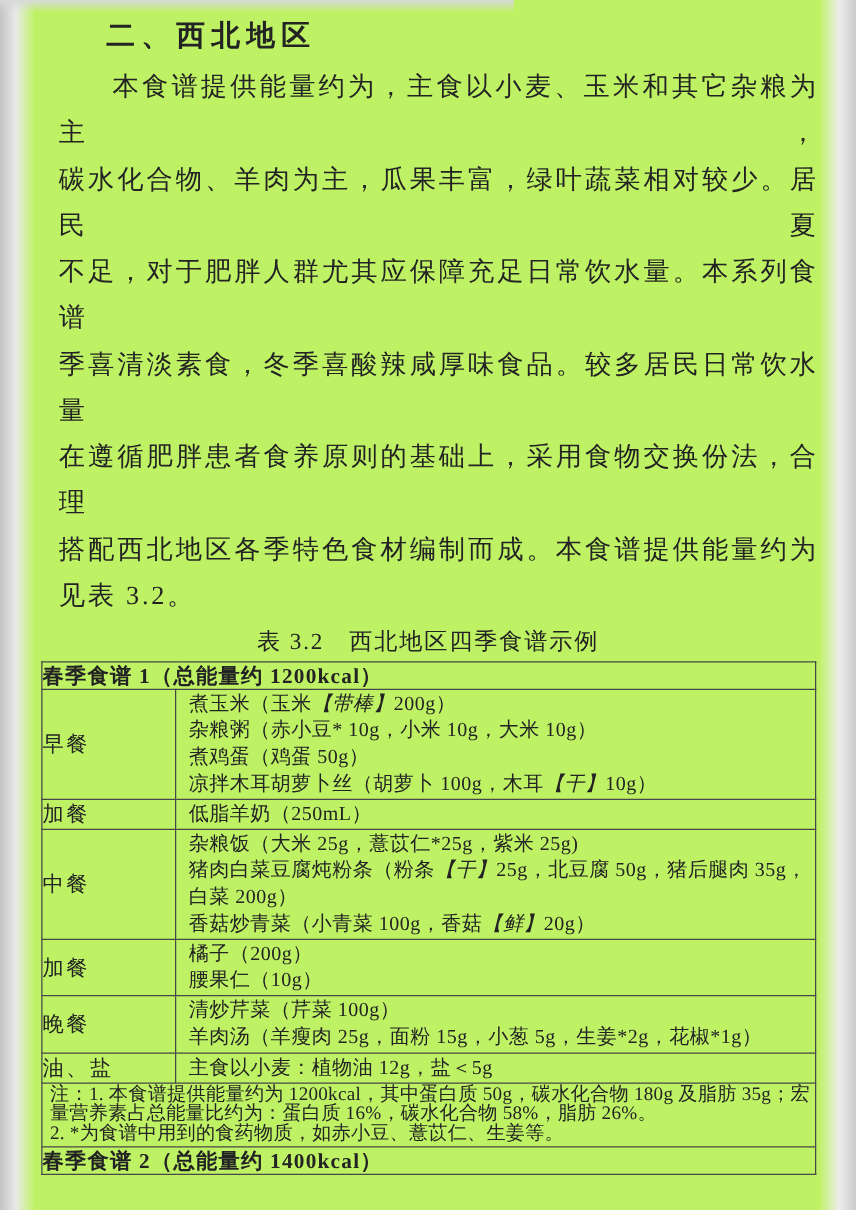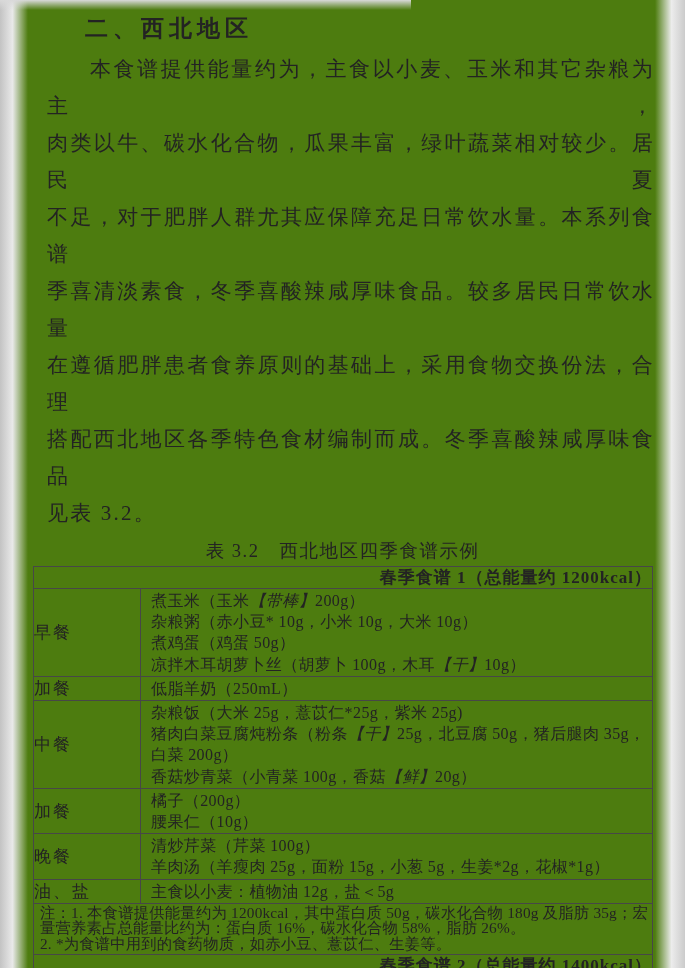--- a/index.html
+++ b/index.html
@@ -1,21 +1,21 @@
 <!DOCTYPE html>
 <html><head>
 <meta charset="utf-8">
 <style>
   * { margin:0; padding:0; box-sizing:border-box; }
   html,body { width:685px; height:968px; }
   body {
     font-family:"Liberation Serif","DejaVu Serif",serif;
     background:#ffffff; color:#232323; overflow:hidden; position:relative;
   }
-  .page { position:absolute; inset:0; background:#4d7c0f; }
+  .page { position:absolute; inset:0; background:#bef264; }
   .edge { position:absolute; pointer-events:none; }
   .edge-left  { left:0; top:0; bottom:0; width:28px;
     background:linear-gradient(to right,#c3c3c3 0,#e9e9e9 45%,rgba(255,255,255,0) 100%); }
   .edge-right { right:0; top:0; bottom:0; width:30px;
     background:linear-gradient(to left,#cbcbcb 0,#ececec 45%,rgba(255,255,255,0) 100%); }
   .edge-top   { left:0; top:0; width:60%; height:10px;
     background:linear-gradient(to bottom,#d9d9d9 0,rgba(255,255,255,0) 100%); }
   .content { position:absolute; left:0; top:0; width:685px; padding-top:13px; }
 
   .heading { margin-left:85px; font-size:23px; font-weight:bold; letter-spacing:5px; line-height:32px; }
@@ -24,21 +24,21 @@
   .pline { font-size:21px; line-height:37px; letter-spacing:2.2px;
            text-align:justify; text-align-last:justify; white-space:normal; }
   .pline.indent { text-indent:43px; }
   .pline.last { text-align:right; text-align-last:left; }
 
   .caption { margin-top:7px; text-align:center; font-size:18.5px; line-height:25px; letter-spacing:1.5px; }
 
   table.recipe { margin:2px 0 0 33px; width:620px; border-collapse:collapse; table-layout:fixed; }
   table.recipe col.c1 { width:107px; }
   table.recipe td { border:1px solid #474747; vertical-align:middle; }
-  tr.header-row td { text-align:right; font-weight:bold; font-size:17px;
+  tr.header-row td { text-align:left; font-weight:bold; font-size:17px;
                      line-height:21px; letter-spacing:1px; padding:0; }
   td.label { font-size:17px; letter-spacing:2px; }
   td.content-cell { padding:1px 6px 1px 10px; }
   .dish-line { font-size:16px; line-height:21.2px; letter-spacing:0.4px; white-space:nowrap; overflow:visible;font-family:Liberation Serif, serif; }
   .dish-line.wrap { white-space:normal; }
   .kai { font-style:italic; }
   td.note-cell { padding:1px 4px 2px 6px; }
   .note-line { font-size:15.3px; line-height:15.6px; letter-spacing:0.2px; text-align:justify; }
 </style>
 </head>
@@ -47,25 +47,25 @@
 <div class="page">
   <div class="edge edge-left"></div>
   <div class="edge edge-right"></div>
   <div class="edge edge-top"></div>
 
   <div class="content">
     <div class="heading">二、西北地区</div>
 
     <div class="para">
       <div class="pline indent">本食谱提供能量约为，主食以小麦、玉米和其它杂粮为主，</div>
-      <div class="pline">肉类以牛、碳水化合物，瓜果丰富，绿叶蔬菜相对较少。居民夏</div>
+      <div class="pline">碳水化合物、羊肉为主，瓜果丰富，绿叶蔬菜相对较少。居民夏</div>
       <div class="pline">不足，对于肥胖人群尤其应保障充足日常饮水量。本系列食谱</div>
       <div class="pline">季喜清淡素食，冬季喜酸辣咸厚味食品。较多居民日常饮水量</div>
       <div class="pline">在遵循肥胖患者食养原则的基础上，采用食物交换份法，合理</div>
-      <div class="pline">搭配西北地区各季特色食材编制而成。冬季喜酸辣咸厚味食品</div>
+      <div class="pline">搭配西北地区各季特色食材编制而成。本食谱提供能量约为</div>
       <div class="pline last">见表 3.2。</div>
     </div>
 
     <div class="caption">表 3.2　西北地区四季食谱示例</div>
 
     <table class="recipe">
       <colgroup>
           <col class="c1">
           <col class="c2">
         </colgroup>

